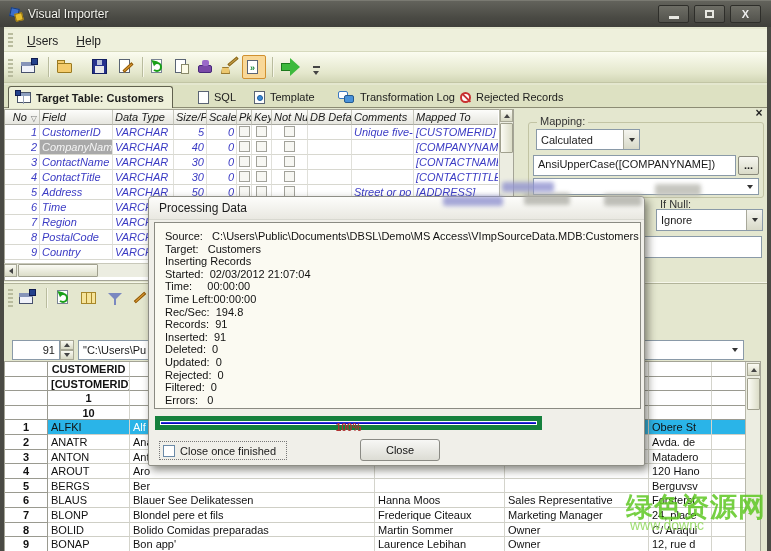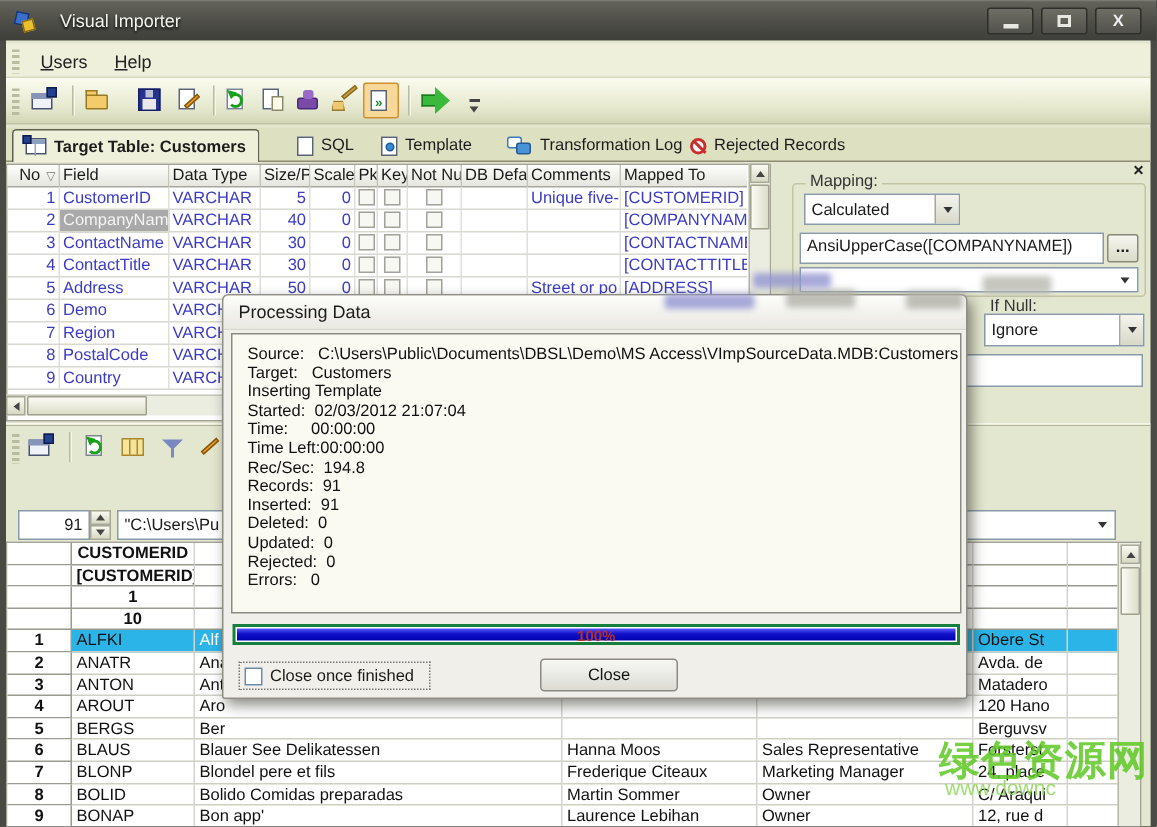--- a/index.html
+++ b/index.html
@@ -7,21 +7,21 @@
   .stage{position:relative;width:771px;height:551px;overflow:hidden;
     font-family:"Liberation Sans","DejaVu Sans",sans-serif;font-size:11px;color:#1a1a1a;
     background:#4a4a44;}
   i{font-style:normal;}
   
   .titlebar{position:absolute;left:0;top:0;width:771px;height:27px;
     background:linear-gradient(#63635c,#4b4b45 60%,#3f3f3a);border-top:1px solid #7a7a72;}
   .app-icon{position:absolute;left:9px;top:6px;width:15px;height:15px;}
   .app-icon .sq1{position:absolute;left:1px;top:1px;width:9px;height:9px;background:#3a6ecc;transform:rotate(12deg);border:1px solid #18386c;}
   .app-icon .sq2{position:absolute;left:6px;top:6px;width:8px;height:8px;background:#e8c030;transform:rotate(-14deg);border:1px solid #8a6a10;}
-  .title-text{position:absolute;left:40px;top:6px;font-size:12px;color:#f4f4ee;text-shadow:0 1px 2px #000;}
+  .title-text{position:absolute;left:28px;top:6px;font-size:12px;color:#f4f4ee;text-shadow:0 1px 2px #000;}
   .win-btns{position:absolute;right:10px;top:4px;display:flex;gap:5px;}
   .win-btn{width:31px;height:18px;background:linear-gradient(#6e6e66,#52524c);border:1px solid #2e2e2a;border-radius:2px;
     display:flex;align-items:center;justify-content:center;}
   .glyph-min{width:10px;height:3px;background:#e8e8e2;margin-top:7px;}
   .glyph-max{width:9px;height:8px;border:2px solid #e8e8e2;}
   .glyph-close{color:#eee;font-size:11px;font-weight:bold;line-height:1;}
   
   .client{position:absolute;left:4px;top:27px;width:763px;height:524px;background:#e4e7cf;overflow:hidden;}
   
   .menubar{position:absolute;left:0;top:2px;width:763px;height:23px;background:#eef0dc;border-bottom:1px solid #d6d9bd;}
@@ -70,21 +70,21 @@
   .t-grid .cr{position:absolute;left:-3px;top:-3px;width:6px;height:6px;background:#23418c;border:1px solid #101c50;}
   .t-doc{position:relative;width:11px;height:13px;background:#fff;border:1px solid #5a6474;}
   .t-doc .disc{position:absolute;left:2px;top:3px;width:6px;height:6px;border-radius:50%;background:#3a8ad8;border:1px solid #1c5a9a;}
   .bub1{position:absolute;left:0;top:1px;width:10px;height:8px;background:#fff;border:1px solid #3a78c0;border-radius:2px;}
   .bub2{position:absolute;left:6px;top:5px;width:10px;height:8px;background:#4a92d8;border:1px solid #255a90;border-radius:2px;}
   .t-wrap{position:relative;width:17px;height:14px;}
   .no-sign{position:relative;width:11px;height:11px;border:2px solid #c83030;border-radius:50%;background:#fff;}
   .no-sign::after{content:"";position:absolute;left:-1px;top:3px;width:11px;height:2px;background:#c83030;transform:rotate(45deg);}
   
   .top-frame{position:absolute;left:0;top:82px;width:510px;height:172px;background:#fff;border:1px solid #a4a496;}
-  .tg-row{display:grid;grid-template-columns:35px 73px 61px 33px 30px 15px 20px 36px 44px 62px 84px;height:15px;line-height:14px;}
+  .tg-row{display:grid;grid-template-columns:35px 73px 61px 33px 30px 15px 20px 36px 44px 62px 84px;height:15px;line-height:14px;font-style:italic;}
   .tg-row>span{border-right:1px solid #e0e0da;border-bottom:1px solid #d8d8d0;padding:0 2px;overflow:hidden;white-space:nowrap;color:#3b3bc4;}
   .tg-row.hdr>span{background:linear-gradient(#fdfdfb,#e6e6df);border-right:1px solid #c4c4ba;border-bottom:1px solid #a8a8a0;color:#1a1a1a;}
   .tg-row .num{text-align:right;}
   .tg-row .rt{text-align:right;}
   .tg-row .ck{text-align:center;padding:0;}
   .cb{display:inline-block;width:11px;height:11px;margin-top:1px;border:1px solid #a2a29a;background:#f7f7f3;}
   .tg-row.fieldsel .field{background:#a9a9a9;color:#f4f4f4;}
   .sort{font-size:8px;color:#777;margin-left:4px;}
   
   .sb{position:absolute;background:#ecede1;}
@@ -124,26 +124,26 @@
   .bg-row.hdr .ct{text-align:right;}
   .bg-row.sel>span:not(.n){background:#2ab4e8;}
   .bg-row.sel .co{color:#fff;}
   
   .dialog{position:absolute;left:148px;top:196px;width:497px;height:270px;background:#f0efe9;
     border:1px solid #8e8e86;border-radius:4px 4px 2px 2px;box-shadow:3px 4px 9px rgba(40,40,30,.55);z-index:40;}
   .dlg-title{height:23px;line-height:23px;padding-left:10px;font-size:12px;color:#1c1c1c;
     background:linear-gradient(#fdfdfb,#e9e8e1);border-radius:4px 4px 0 0;border-bottom:1px solid #d8d8d0;}
   .dlg-body{position:absolute;left:5px;top:25px;width:487px;height:187px;background:#fbfaf2;border:1px solid #8a8a82;padding:7px 0 0 10px;overflow:hidden;}
   .dlg-line{white-space:pre;line-height:12.6px;color:#111;}
-  .dlg-progress{position:absolute;left:6px;top:219px;width:485px;height:14px;border:2px solid #15803d;background:#fff;padding:1px;}
+  .dlg-progress{position:absolute;left:6px;top:219px;width:387px;height:14px;border:5px solid #15803d;background:#fff;padding:1px;}
   .dlg-fill{position:relative;width:100%;height:100%;background:linear-gradient(#5858ff,#1010c8 45%,#0000b0);}
   .dlg-pct{position:absolute;left:0;top:0;width:100%;text-align:center;font-size:10px;line-height:14px;color:#b03030;font-weight:bold;z-index:2;}
   .dlg-check{position:absolute;left:10px;top:244px;width:128px;height:19px;border:1px dotted #777;display:flex;align-items:center;gap:5px;padding-left:3px;}
   .dlg-cb{width:12px;height:12px;background:#fff;border:1px solid #6a8aa8;}
-  .dlg-btn{position:absolute;left:211px;top:242px;width:92px;height:22px;background:linear-gradient(#f7f7f5,#dcdcd4);
+  .dlg-btn{position:absolute;left:211px;top:242px;width:80px;height:22px;background:linear-gradient(#f7f7f5,#dcdcd4);
     border:1px solid #8a8a84;border-radius:3px;text-align:center;line-height:21px;color:#111;}
   
   .cens{position:absolute;filter:blur(2px);opacity:.8;border-radius:2px;z-index:45;}
   
   .wm{position:absolute;z-index:60;color:#5fc823;opacity:.85;font-weight:bold;}
   .wm1{left:626px;top:489px;font-size:27px;letter-spacing:1px;}
   .wm2{left:630px;top:517px;font-size:14px;color:#8fd85a;font-weight:normal;}
 </style>
 </head>
 <body>
@@ -341,21 +341,21 @@
             <span class="rt">0</span>
             <span class="ck"><i class="cb"></i></span>
             <span class="ck"><i class="cb"></i></span>
             <span class="ck"><i class="cb"></i></span>
             <span></span>
             <span>Street or po</span>
             <span style="border-right:none;">[ADDRESS]</span>
           </div>
           <div class="tg-row">
             <span class="num">6</span>
-            <span class="field">Demo</span>
+            <span class="field">Time</span>
             <span>VARCHAR</span>
             <span class="rt"></span>
             <span class="rt"></span>
             <span class="ck"><i class="cb"></i></span>
             <span class="ck"><i class="cb"></i></span>
             <span class="ck"><i class="cb"></i></span>
             <span></span>
             <span></span>
             <span style="border-right:none;"></span>
           </div>
@@ -619,30 +619,31 @@
     </div>
 
   </div>
 
   <div class="dialog">
     <div class="dlg-title">Processing Data</div>
     <div class="dlg-body">
 
     <div class="dlg-line">Source:   C:\Users\Public\Documents\DBSL\Demo\MS Access\VImpSourceData.MDB:Customers</div>
         <div class="dlg-line">Target:   Customers</div>
-        <div class="dlg-line">Inserting Template</div>
+        <div class="dlg-line">Inserting Records</div>
         <div class="dlg-line">Started:  02/03/2012 21:07:04</div>
         <div class="dlg-line">Time:     00:00:00</div>
         <div class="dlg-line">Time Left:00:00:00</div>
         <div class="dlg-line">Rec/Sec:  194.8</div>
         <div class="dlg-line">Records:  91</div>
         <div class="dlg-line">Inserted:  91</div>
         <div class="dlg-line">Deleted:  0</div>
         <div class="dlg-line">Updated:  0</div>
         <div class="dlg-line">Rejected:  0</div>
+        <div class="dlg-line">Filtered:  0</div>
         <div class="dlg-line">Errors:   0</div>
       </div>
     <div class="dlg-progress">
       <span class="dlg-pct">100%</span>
       <div class="dlg-fill"></div>
     </div>
     <div class="dlg-check">
       <i class="dlg-cb"></i>
       <span>Close once finished</span>
     </div>

